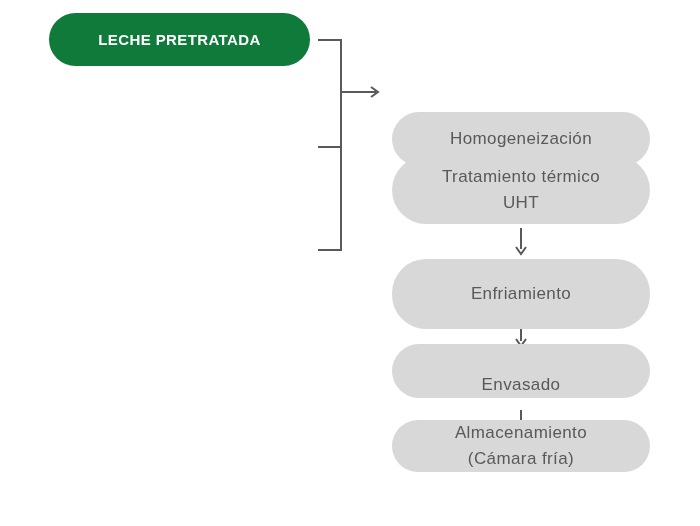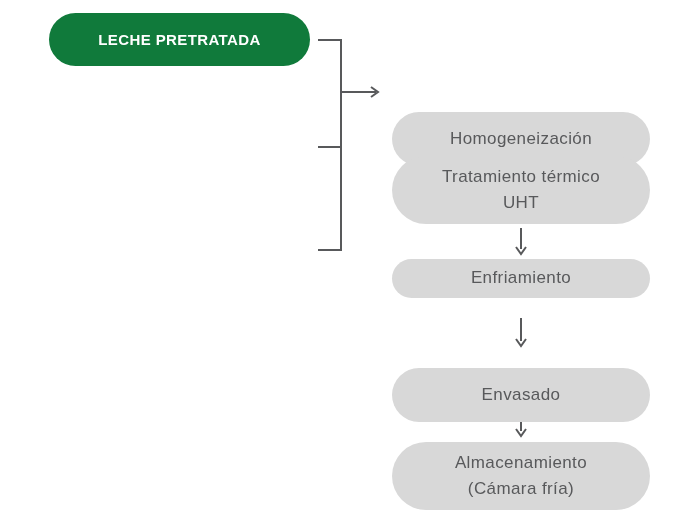--- a/index.html
+++ b/index.html
@@ -85,26 +85,26 @@
 
   <div class="pill pill-step" style="top:66px;height:54px;margin-top:46px;">
     <span class="pill-label">Homogeneización</span>
   </div>
 
   <div class="pill pill-step" style="top:156px;height:68px;">
     <span class="pill-label">Tratamiento térmico
 UHT</span>
   </div>
 
-  <div class="pill pill-step" style="top:259px;height:39px;">
+  <div class="pill pill-step" style="top:259px;height:70px;">
     <span class="pill-label">Enfriamiento</span>
   </div>
 
-  <div class="pill pill-step" style="top:368px;height:54px;">
+  <div class="pill pill-step" style="top:344px;height:54px;align-items:flex-end;">
     <span class="pill-label">Envasado</span>
   </div>
 
-  <div class="pill pill-step" style="top:442px;height:68px;align-items:center;">
+  <div class="pill pill-step" style="top:420px;height:52px;align-items:center;">
     <span class="pill-label">Almacenamiento
 (Cámara fría)</span>
   </div>
 
 </div>
 
 </body></html>

